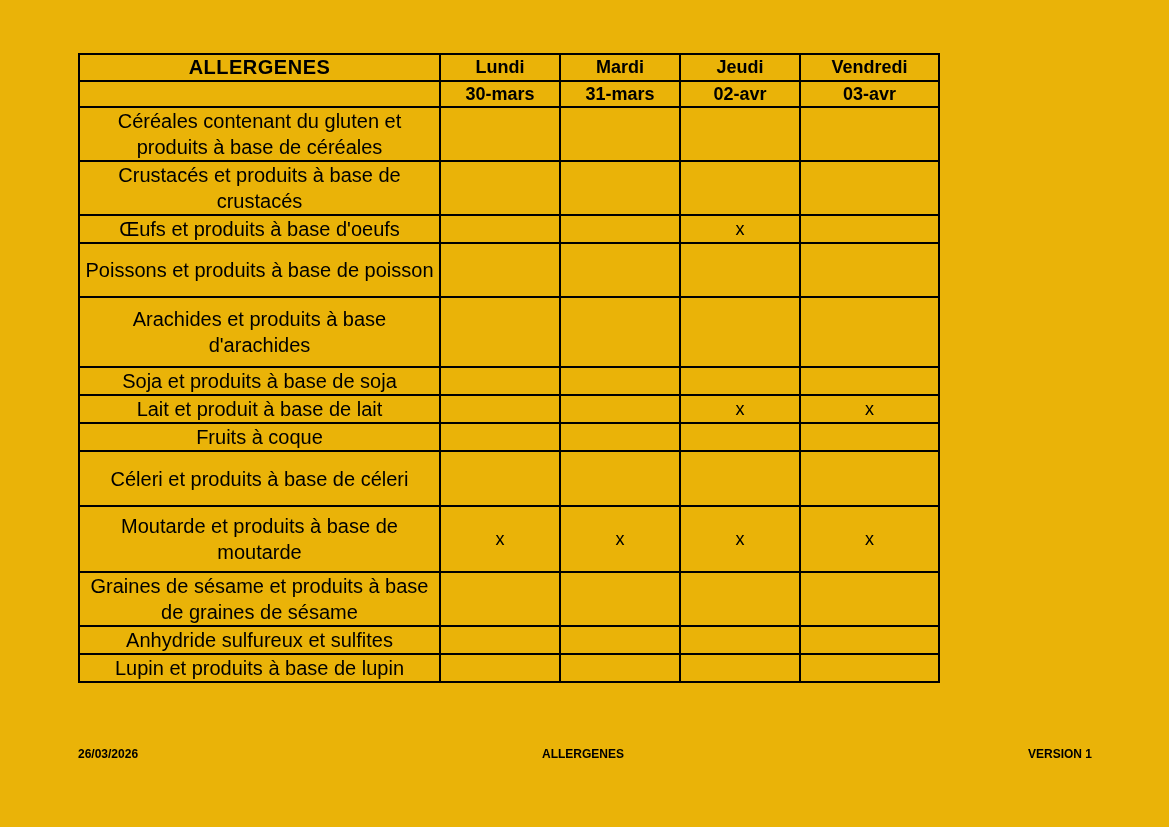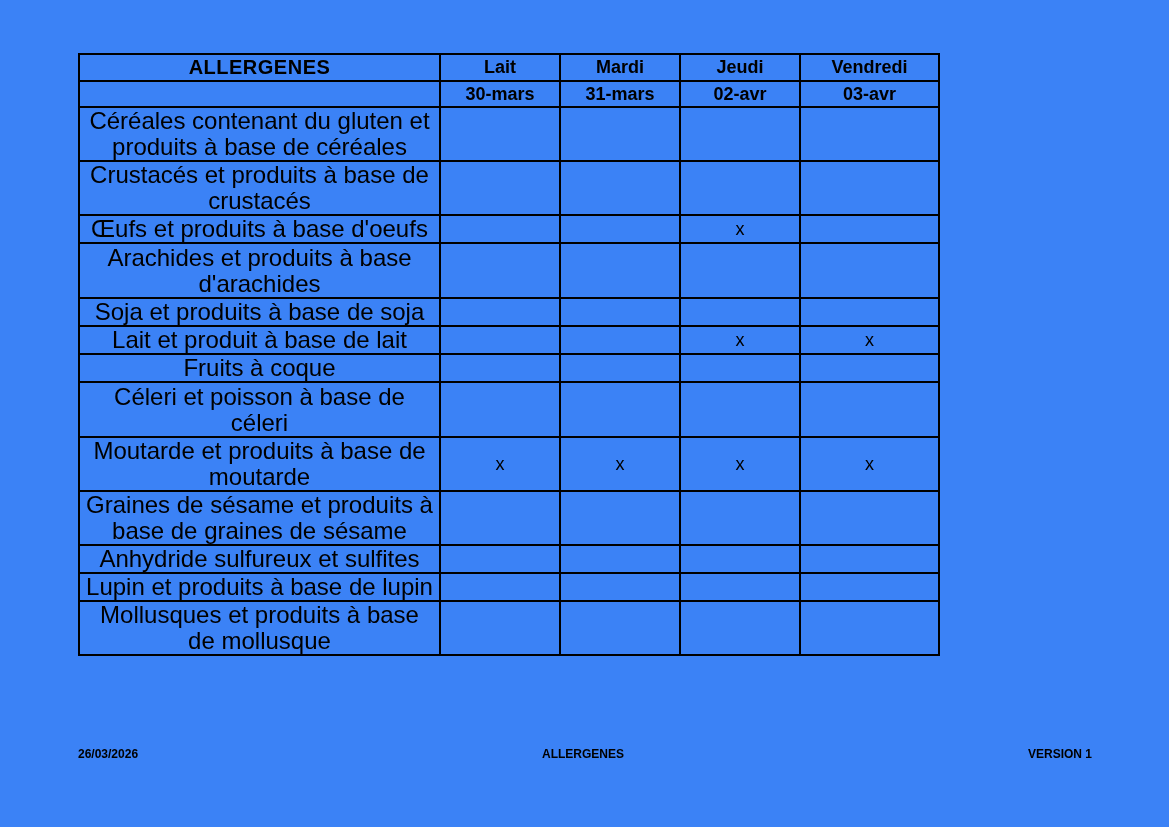--- a/index.html
+++ b/index.html
@@ -4,21 +4,21 @@
 <style>
   html, body {
     margin: 0;
     padding: 0;
     background: #ffffff;
   }
   .page {
     position: relative;
     width: 1169px;
     height: 827px;
-    background: #3b82f6;
+    background: #eab308;
     font-family: "Liberation Sans", sans-serif;
     color: #000000;
     overflow: hidden;
   }
   table.allergen-table {
     position: absolute;
     left: 78px;
     top: 53px;
     width: 860px;
     border-collapse: collapse;
@@ -37,21 +37,21 @@
   .title-cell {
     font-size: 20px;
     font-weight: bold;
     letter-spacing: 0.5px;
   }
   .day-cell {
     font-size: 18px;
     font-weight: bold;
   }
   .label-cell {
-    font-size: 24px;
+    font-size: 20px;
     line-height: 26px;
   }
   .mark-cell {
     font-size: 18px;
     line-height: 26px;
   }
   .valign-bottom {
     vertical-align: bottom;
     padding-bottom: 1px;
   }
@@ -77,21 +77,21 @@
     <colgroup>
       <col style="width:361px">
       <col style="width:120px">
       <col style="width:120px">
       <col style="width:120px">
       <col style="width:139px">
     </colgroup>
     <thead>
       <tr class="r-day">
         <th class="title-cell">ALLERGENES</th>
-        <th class="day-cell">Lait</th>
+        <th class="day-cell">Lundi</th>
         <th class="day-cell">Mardi</th>
         <th class="day-cell">Jeudi</th>
         <th class="day-cell">Vendredi</th>
       </tr>
       <tr class="r-date">
         <th class="title-cell"></th>
         <th class="day-cell">30-mars</th>
         <th class="day-cell">31-mars</th>
         <th class="day-cell">02-avr</th>
         <th class="day-cell">03-avr</th>
@@ -112,21 +112,28 @@
           <td class="mark-cell"></td>
           <td class="mark-cell"></td>
         </tr>
         <tr style="height: 27px;">
           <td class="label-cell">Œufs et produits à base d'oeufs</td>
           <td class="mark-cell"></td>
           <td class="mark-cell"></td>
           <td class="mark-cell">x</td>
           <td class="mark-cell"></td>
         </tr>
-        <tr style="height: 55px; border-radius: 15px;">
+        <tr style="height: 54px;">
+          <td class="label-cell">Poissons et produits à base de poisson</td>
+          <td class="mark-cell"></td>
+          <td class="mark-cell"></td>
+          <td class="mark-cell"></td>
+          <td class="mark-cell"></td>
+        </tr>
+        <tr style="height: 70px; border-radius: 15px;">
           <td class="label-cell">Arachides et produits à base d'arachides</td>
           <td class="mark-cell"></td>
           <td class="mark-cell"></td>
           <td class="mark-cell"></td>
           <td class="mark-cell"></td>
         </tr>
         <tr style="height: 26px;">
           <td class="label-cell">Soja et produits à base de soja</td>
           <td class="mark-cell"></td>
           <td class="mark-cell"></td>
@@ -141,27 +148,27 @@
           <td class="mark-cell">x</td>
         </tr>
         <tr style="height: 26px; border-radius: 14px;">
           <td class="label-cell">Fruits à coque</td>
           <td class="mark-cell"></td>
           <td class="mark-cell"></td>
           <td class="mark-cell"></td>
           <td class="mark-cell"></td>
         </tr>
         <tr style="height: 55px;">
-          <td class="label-cell valign-bottom">Céleri et poisson à base de céleri</td>
-          <td class="mark-cell"></td>
-          <td class="mark-cell"></td>
-          <td class="mark-cell"></td>
-          <td class="mark-cell"></td>
-        </tr>
-        <tr style="height: 54px;">
+          <td class="label-cell valign-bottom">Céleri et produits à base de céleri</td>
+          <td class="mark-cell"></td>
+          <td class="mark-cell"></td>
+          <td class="mark-cell"></td>
+          <td class="mark-cell"></td>
+        </tr>
+        <tr style="height: 66px;">
           <td class="label-cell">Moutarde et produits à base de moutarde</td>
           <td class="mark-cell valign-bottom">x</td>
           <td class="mark-cell valign-bottom">x</td>
           <td class="mark-cell valign-bottom">x</td>
           <td class="mark-cell valign-bottom">x</td>
         </tr>
         <tr style="height: 54px;">
           <td class="label-cell">Graines de sésame et produits à base de graines de sésame</td>
           <td class="mark-cell"></td>
           <td class="mark-cell"></td>
@@ -170,27 +177,20 @@
         </tr>
         <tr style="height: 27px;">
           <td class="label-cell">Anhydride sulfureux et sulfites</td>
           <td class="mark-cell"></td>
           <td class="mark-cell"></td>
           <td class="mark-cell"></td>
           <td class="mark-cell"></td>
         </tr>
         <tr style="height: 28px;">
           <td class="label-cell">Lupin et produits à base de lupin</td>
-          <td class="mark-cell"></td>
-          <td class="mark-cell"></td>
-          <td class="mark-cell"></td>
-          <td class="mark-cell"></td>
-        </tr>
-        <tr style="height: 54px;">
-          <td class="label-cell">Mollusques et produits à base de mollusque</td>
           <td class="mark-cell"></td>
           <td class="mark-cell"></td>
           <td class="mark-cell"></td>
           <td class="mark-cell"></td>
         </tr>
       </tbody>
   </table>
 
   <div class="footer">
     <span>26/03/2026</span>

